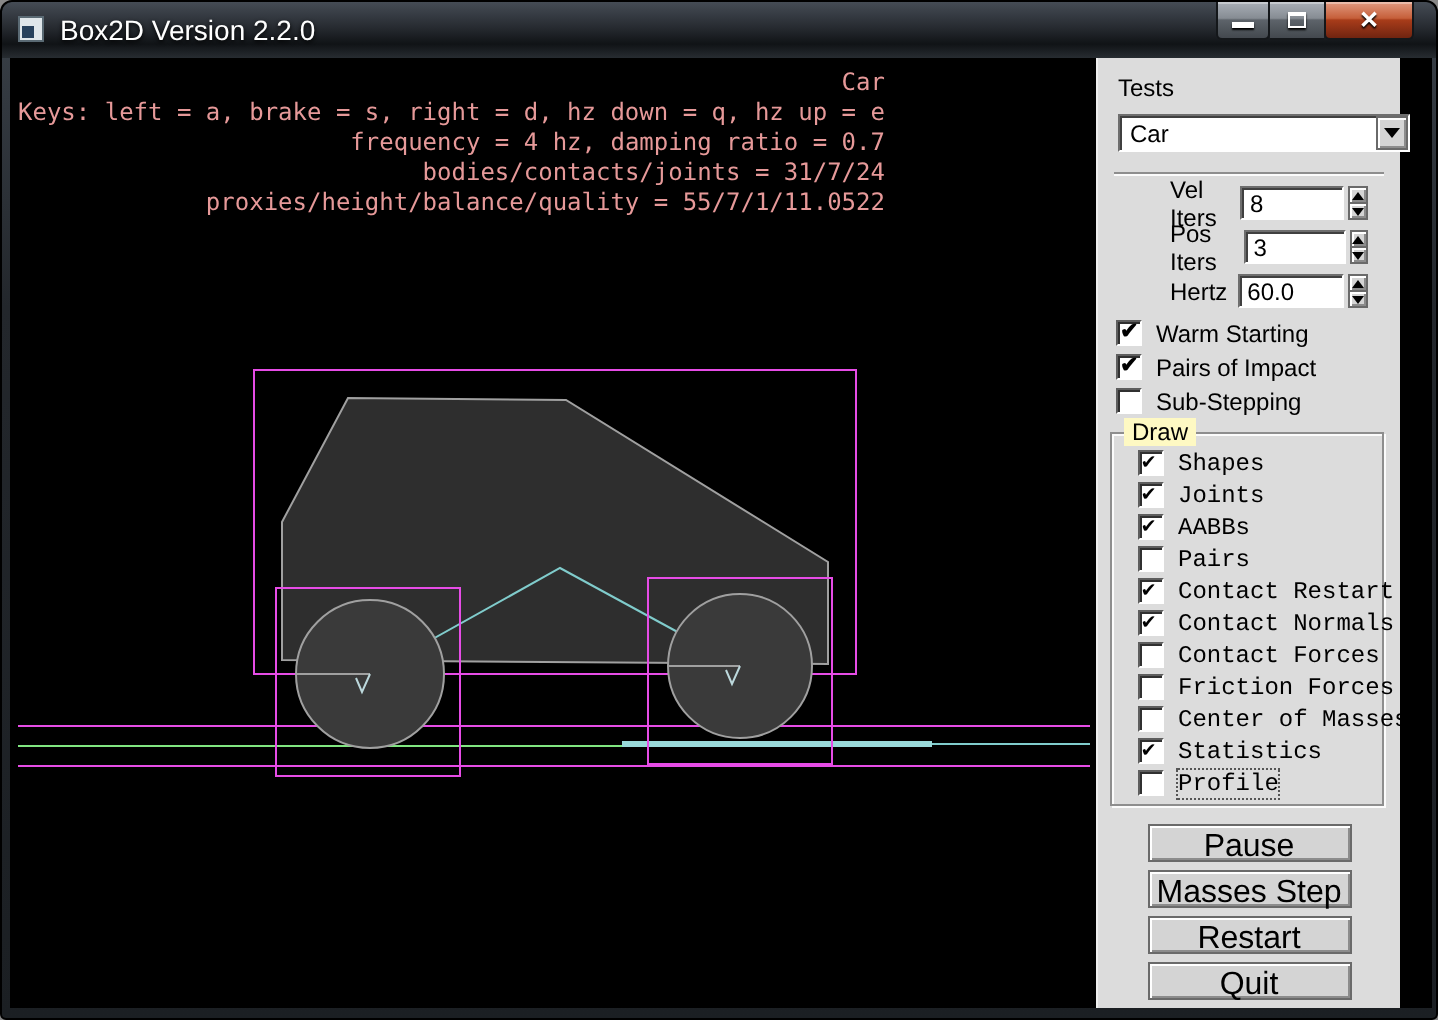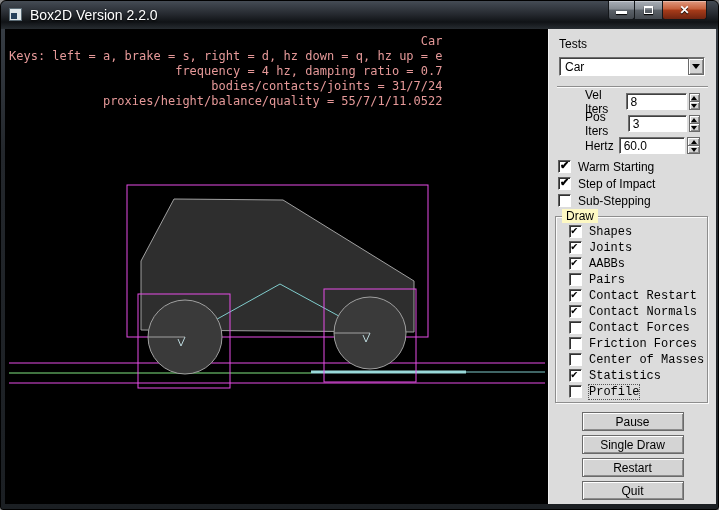--- a/index.html
+++ b/index.html
@@ -64,21 +64,21 @@
   .gl-canvas { position:relative; width:543px; height:475px; background:#000; overflow:hidden; }
   .scene-svg { position:absolute; left:0; top:0; }
   .info-text {
     position:absolute; left:4px; top:5px;
     font-family:"DejaVu Sans Mono", monospace;
     font-size:12px; line-height:15px; color:#e69999; white-space:pre;text-align:right;
   }
 
   
   .panel {
-    width:168px; height:475px; background:#dcdcdc;
+    width:152px; height:475px; background:#dcdcdc;
     border-left:1px solid #efefef;
     padding-top:6px;
     font-size:12px; color:#000;
     display:flex; flex-direction:column;
   }
   .tests-label { margin:2px 0 3px 10px; height:14px; }
 
   .dropdown {
     margin:3px 0 0 10px; width:146px; height:20px; display:flex;
     background:#fff;
@@ -137,21 +137,21 @@
     padding:8px 0 4px 3px;
   }
   .draw-group-title {
     position:absolute; top:-8px; left:6px; background:#fef9c3; padding:0 4px;
   }
   .draw-group .cb-row { margin:0 16px 3px 10px;font-family:Liberation Mono, monospace; }
 
   .button-stack { margin-top:9px; display:flex; flex-direction:column; align-items:center; }
   .glui-button {
     width:102px; height:19px; margin-bottom:4px;
-    background:#d4d4d4; color:#000; font-size:12px;
+    background:#d4d4d4; color:#000; font-size:16px;
     font-family:"Liberation Sans", sans-serif;
     border:1px solid #6a6a6a;
     box-shadow:inset 1px 1px 0 #fff, inset -1px -1px 0 #8c8c8c;
     text-align:center; padding-top:2px;
   }
 </style>
 </head>
 <body>
 
 <div class="window">
@@ -262,21 +262,21 @@
             </div>
         </div>
       </div>
 
       <div class="cb-row" style="margin-top:6px;">
         <div class="cb-box checked"></div>
         <div class="cb-label">Warm Starting</div>
       </div>
       <div class="cb-row">
         <div class="cb-box checked"></div>
-        <div class="cb-label">Step of Impact</div>
+        <div class="cb-label">Pairs of Impact</div>
       </div>
       <div class="cb-row">
         <div class="cb-box"></div>
         <div class="cb-label">Sub-Stepping</div>
       </div>
 
       <div class="draw-group">
         <div class="draw-group-title">Draw</div>
 
         <div class="cb-row">
@@ -320,20 +320,20 @@
           <div class="cb-label">Statistics</div>
         </div>
         <div class="cb-row" style="margin-bottom:0;">
           <div class="cb-box"></div>
           <div class="cb-label focused">Profile</div>
         </div>
       </div>
 
       <div class="button-stack">
         <div class="glui-button">Pause</div>
-        <div class="glui-button">Single Draw</div>
+        <div class="glui-button">Masses Step</div>
         <div class="glui-button">Restart</div>
         <div class="glui-button">Quit</div>
       </div>
 
     </div>
   </div>
 </div>
 
 </body></html>

